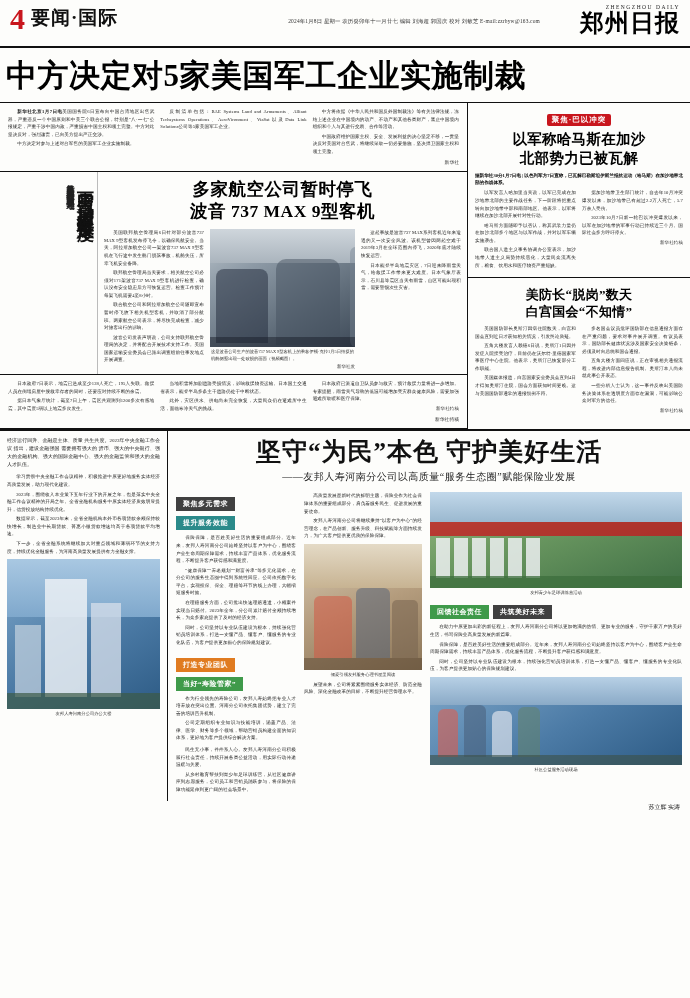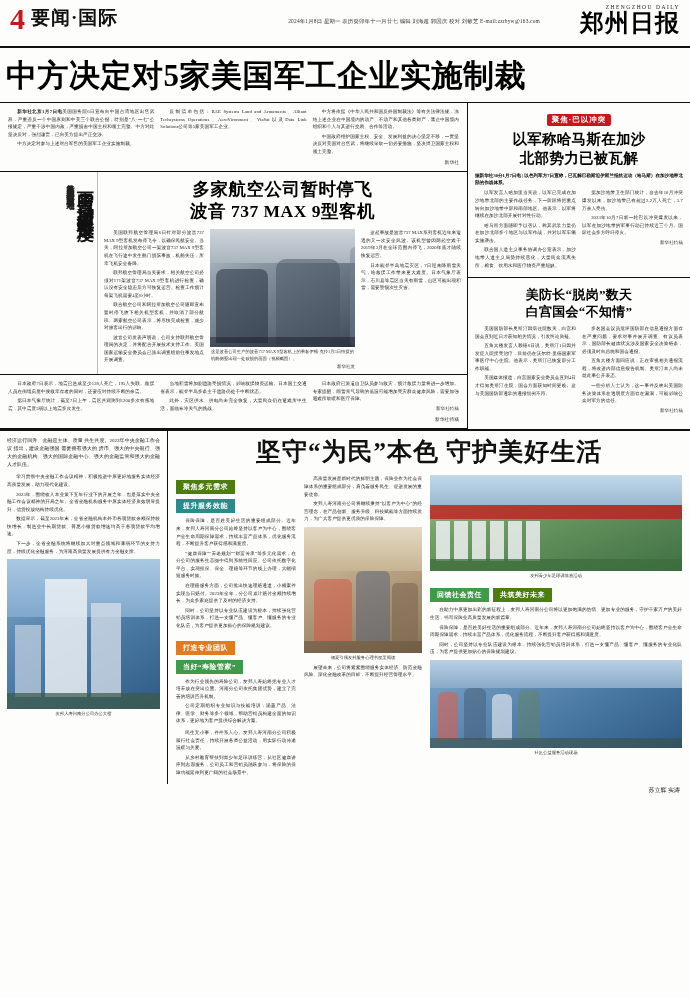--- a/index.html
+++ b/index.html
@@ -202,21 +202,21 @@
     letter-spacing: .5px;
   }
   .sp-tagline {
     font-size: 5px;
     line-height: 1.6;
     text-align: justify;
     color: #222;
   }
   .sec-label {
     display: inline-block;
-    background: #4d7c0f;
+    background: #404040;
     color: #fff;
     font-size: 7px;
     font-weight: bold;
     padding: 2px 7px;
     letter-spacing: .5px;
   }
   .sec-label.teal { background: #2b8a8a; }
   .sec-label.orange { background: #e07b20; }
   .sec-label.green { background: #3f9a4a; }
   .sp-photo {
@@ -392,20 +392,21 @@
           <div class="ph-figure" style="left:38px;top:20px;width:42px;height:118px;background:rgba(235,240,245,.85)"></div>
           <div class="ph-figure" style="left:84px;top:44px;width:30px;height:94px;background:rgba(210,220,232,.8)"></div>
           <div class="ph-figure" style="left:8px;top:66px;width:26px;height:72px;background:rgba(190,205,220,.75)"></div>
           <div class="ph-band" style="bottom:0;height:16px;background:rgba(60,90,70,.7)"></div>
         </div>
         <div class="sp-cap">友邦人寿河南分公司办公大楼</div>
       </div>
 
       <div class="sp-main">
         <div class="sp-title">坚守“为民”本色  守护美好生活</div>
+        <div class="sp-sub">——友邦人寿河南分公司以高质量“服务生态圈”赋能保险业发展</div>
 
         <div style="display:flex;gap:8px;margin-top:8px">
 
           <div style="width:120px">
             <div>
               <span class="sec-label">聚焦多元需求</span>
               <span class="sec-label teal">提升服务效能</span>
             </div>
             <div class="txt" style="margin-top:4px">
               <p>保险保障，是百姓美好生活的重要组成部分。近年来，友邦人寿河南分公司始终坚持以客户为中心，围绕客户全生命周期保障需求，持续丰富产品体系，优化服务流程，不断提升客户获得感和满意度。</p>

